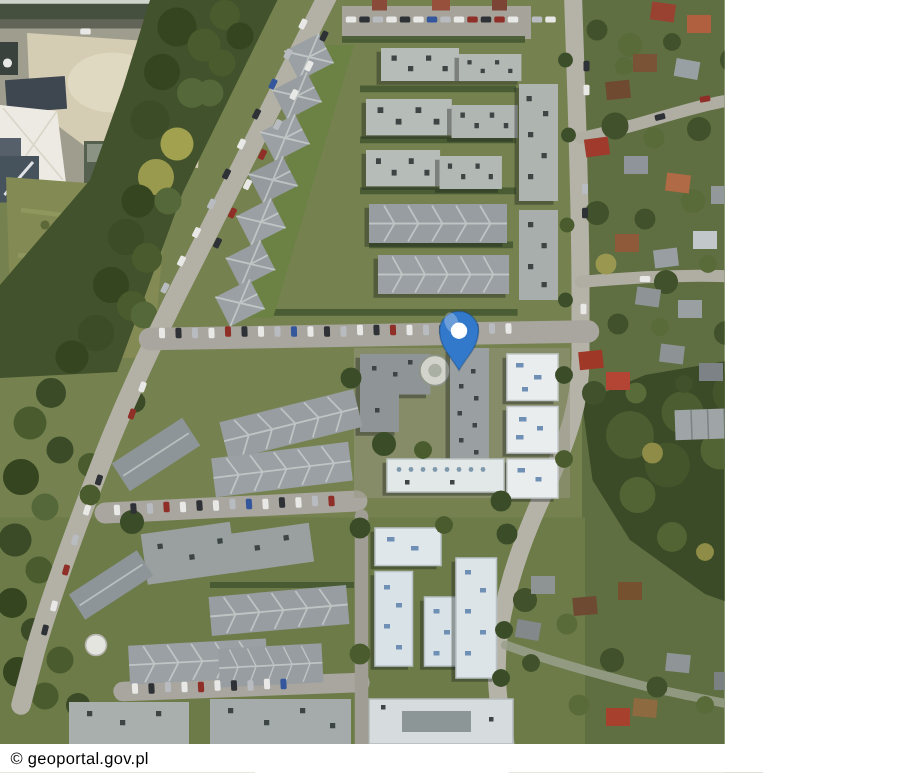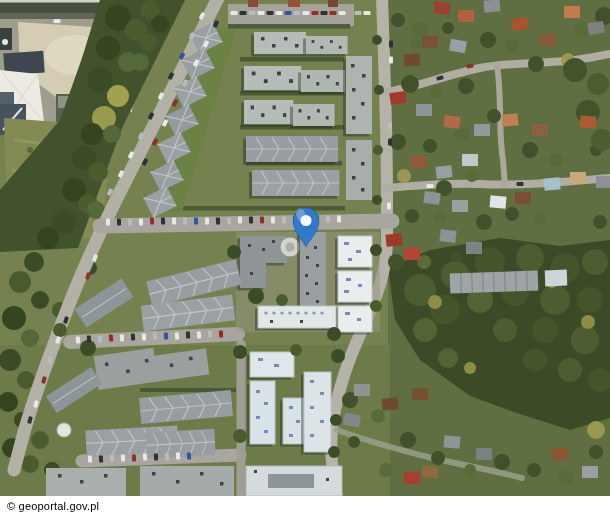--- a/index.html
+++ b/index.html
@@ -1,16 +1,16 @@
 <!DOCTYPE html>
 <html><head>
 <meta charset="utf-8">
 <style>
   html,body{margin:0;padding:0;background:#ffffff;}
-  #frame{width:610px;height:515px;position:relative;overflow:hidden;font-family:"Liberation Sans",sans-serif;}
+  #frame{width:483px;height:515px;position:relative;overflow:hidden;font-family:"Liberation Sans",sans-serif;}
   #map{display:block;}
   .ridge{stroke:rgba(238,241,238,.45);fill:none;stroke-width:1.2;}
   .dk{fill:#3d4444;}
   .sh{fill:rgba(26,31,25,.38);}
   .hg{fill:#455831;opacity:.9;}
   .blu{fill:#6f8fb5;}
   #attribution-bar{position:absolute;left:0;bottom:0;width:610px;height:19px;
     display:flex;align-items:center;}
   #attribution-bar span{font-size:11px;color:#000;padding-left:7px;letter-spacing:.2px;}
 </style>

